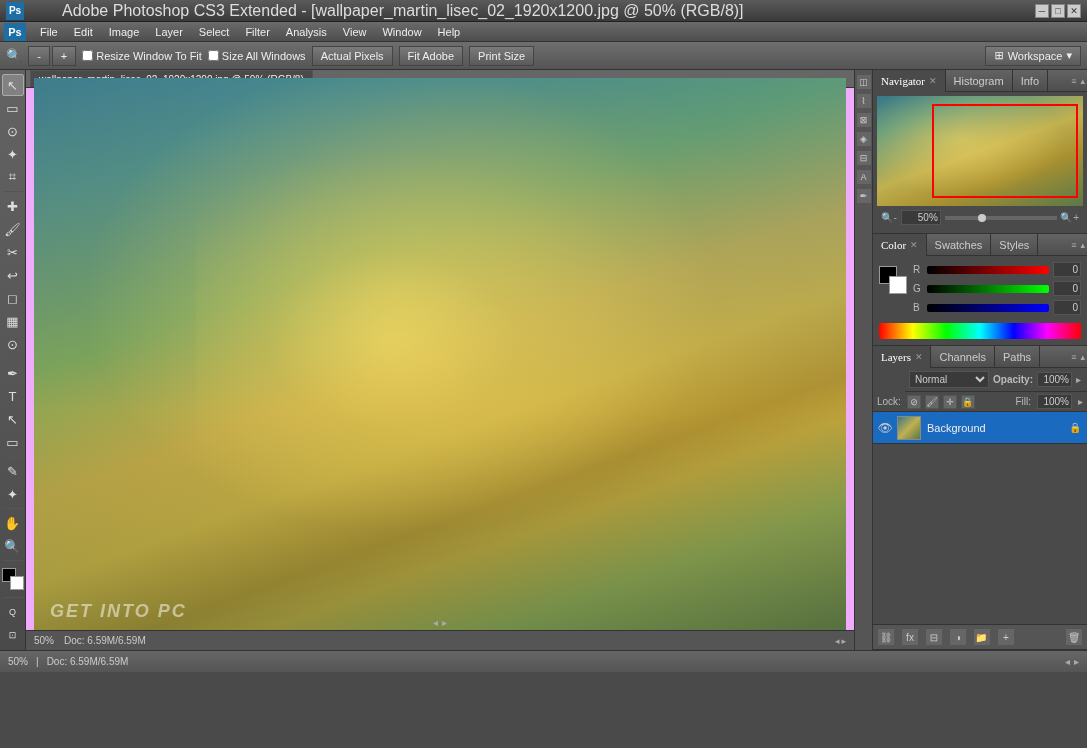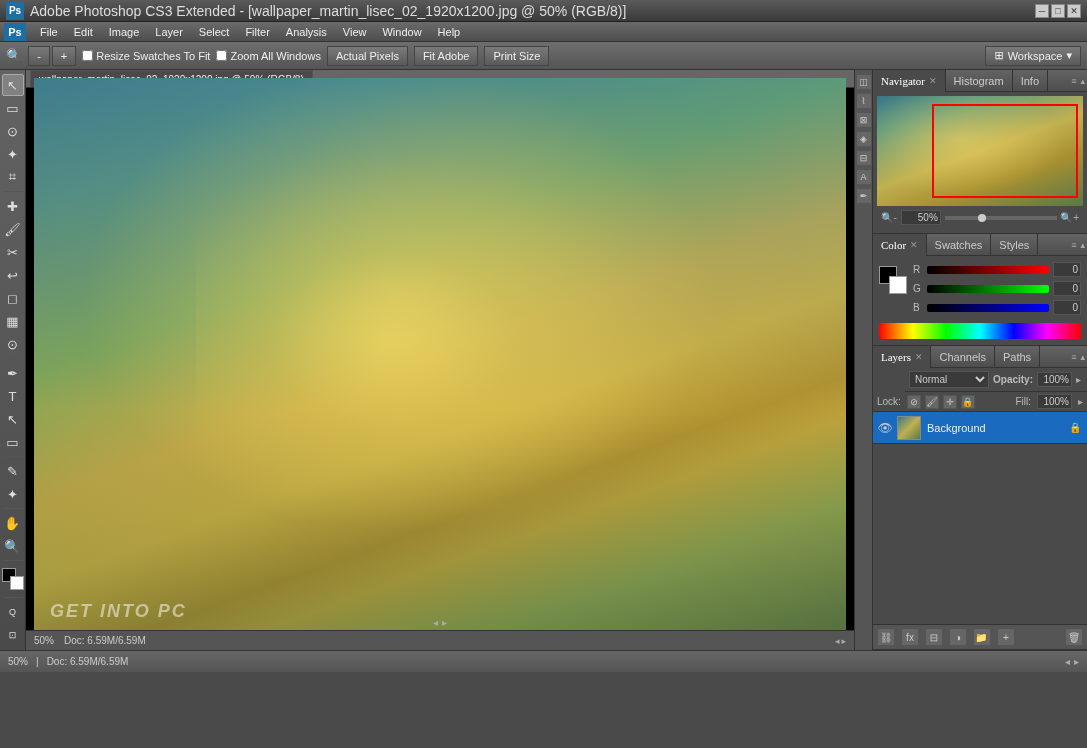--- a/index.html
+++ b/index.html
@@ -86,21 +86,21 @@
       border-radius: 2px;
     }
     .tool-btn.active { background: rgba(255,255,255,0.2); border-color: #aaa; }
     .tool-separator { width: 20px; height: 1px; background: #555; margin: 2px 0; }
     .color-fg { width: 14px; height: 14px; background: #000; border: 1px solid #999; position: absolute; top: 0; left: 0; }
     .color-bg { width: 14px; height: 14px; background: #fff; border: 1px solid #999; position: absolute; bottom: 0; right: 0; }
 
     
     #canvas-area {
       flex: 1;
-      background: #000000;
+      background: #f0abfc;
       position: relative;
       overflow: hidden;
     }
     #canvas-container {
       position: absolute;
       top: 8px; left: 8px;
       right: 8px; bottom: 20px;
       background: #555;
       display: flex;
       align-items: center;
@@ -391,21 +391,21 @@
       display: flex; align-items: center; justify-content: center;
       font-size: 9px; color: #ccc;
       cursor: pointer;
     }
   </style>
 </head>
 <body>
 
 <div id="titlebar">
   <div style="width:18px;height:18px;background:#1c6ea4;display:flex;align-items:center;justify-content:center;font-weight:bold;font-size:10px;color:white;margin-right:6px;">Ps</div>
-  <span style="flex:1;color:#ddd;font-size:14px;">Adobe Photoshop CS3 Extended - [wallpaper_martin_lisec_02_1920x1200.jpg @ 50% (RGB/8)]</span>
+  <span style="flex:1;color:#ddd;font-size:16px;margin-left:32px;">Adobe Photoshop CS3 Extended - [wallpaper_martin_lisec_02_1920x1200.jpg @ 50% (RGB/8)]</span>
   <div style="display:flex;gap:2px;">
     <div class="win-btn">─</div>
     <div class="win-btn">□</div>
     <div class="win-btn close">✕</div>
   </div>
 </div>
 
 <div id="menubar">
   <div class="ps-logo">Ps</div>
   <span class="menu-item">File</span>
@@ -421,25 +421,25 @@
 </div>
 
 <div id="optionsbar">
   <div style="display:flex;align-items:center;gap:2px;">
     <span style="color:#ddd;font-size:13px;margin-right:4px;">🔍</span>
     <div class="opt-btn">-</div>
     <div class="opt-btn">+</div>
   </div>
   <label class="opt-checkbox">
     <input type="checkbox" style=""> 
-      <span>Resize Swatches To Fit</span>
+      <span>Resize Window To Fit</span>
   </label>
   <label class="opt-checkbox">
     <input type="checkbox" style=""> 
-      <span>Zoom All Windows</span>
+      <span>Size All Windows</span>
   </label>
   <button class="opt-btn">Actual Pixels</button>
   <button class="opt-btn">Fit Adobe</button>
   <button class="opt-btn">Print Size</button>
   <div class="workspace-btn">
     <span>⊞</span>
     <span>Workspace</span>
     <span>▾</span>
   </div>
 </div>

